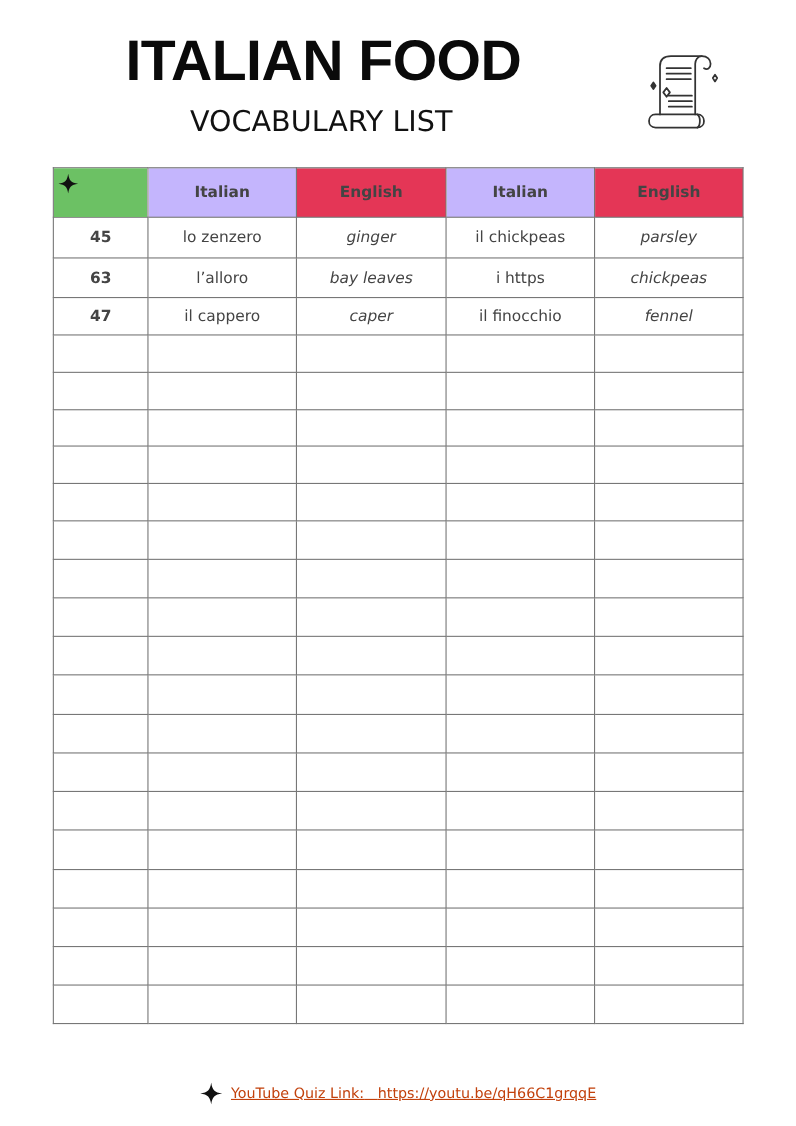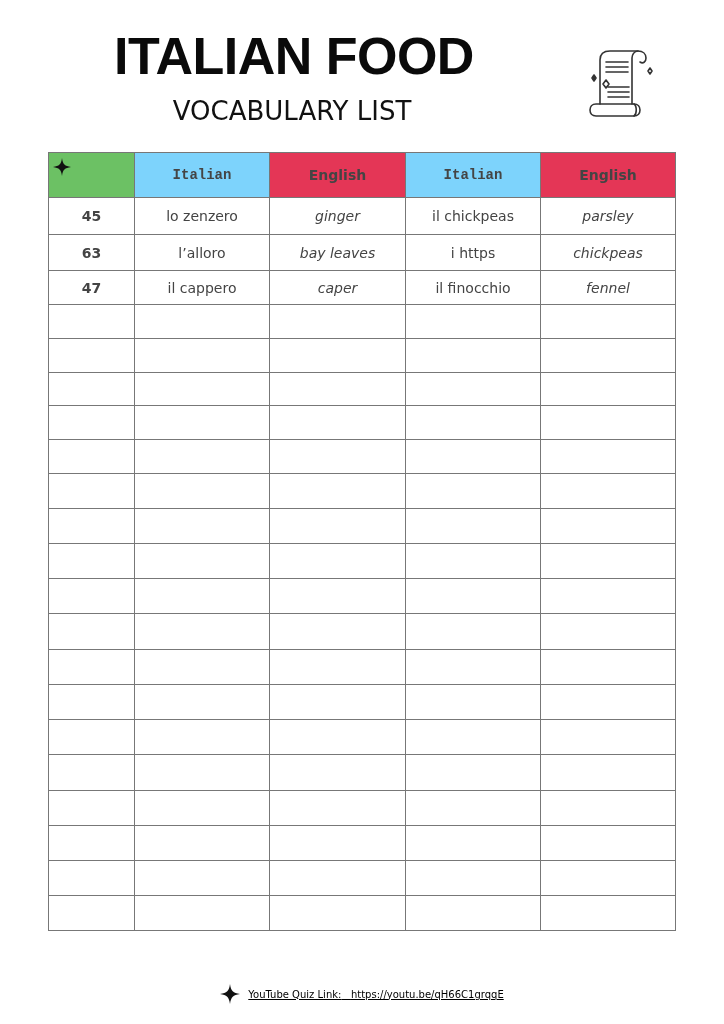--- a/index.html
+++ b/index.html
@@ -24,31 +24,31 @@
       position: absolute; left: 48px; top: 152px;
       border-collapse: collapse; table-layout: fixed;
     }
     table.vocab td, table.vocab th {
       border: 1.4px solid #777; padding: 0; text-align: center; vertical-align: middle;
       font-size: 14px; color: #444; overflow: hidden; white-space: nowrap;
     }
     th { font-weight: bold; font-size: 16px; color: #333; }
     th.green { background: #6cc164; position: relative; }
     th.red { background: #e43656; color: #3a3a3a; }
-    th.white { background: #7dd3fc; font-family: Liberation Mono, monospace; }
+    th.white { background: #c4b5fd; }
     td.num { font-weight: bold; color: #333; }
     td.it { color: #444; }
     td.en { font-style: italic; color: #444; }
     .star-cell { position: absolute; left: 4px; top: 5px; width: 18px; height: 18px; }
     .footer {
       position: absolute; left: 0; width: 724px; top: 984px;
       display: flex; justify-content: center; align-items: center; gap: 8px;
     }
     .footer a {
-      font-size: 10px; color: #000000; text-decoration: underline;
+      font-size: 13px; color: #c2410c; text-decoration: underline;
     }
     .footer .star { width: 20px; height: 20px; }
   </style>
 </head>
 <body>
 
 <div class="title">ITALIAN FOOD</div>
 <div class="subtitle">VOCABULARY LIST</div>
 
 <svg class="scroll-icon" viewBox="0 0 70 76" fill="none" stroke="#333" stroke-width="1.6" stroke-linecap="round" stroke-linejoin="round">

